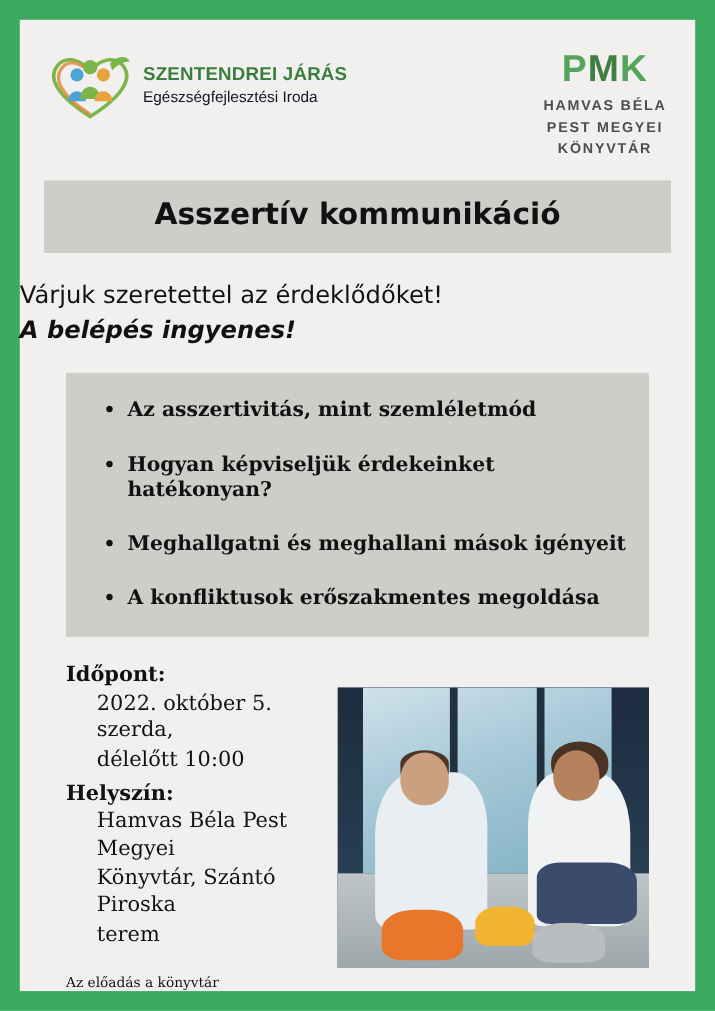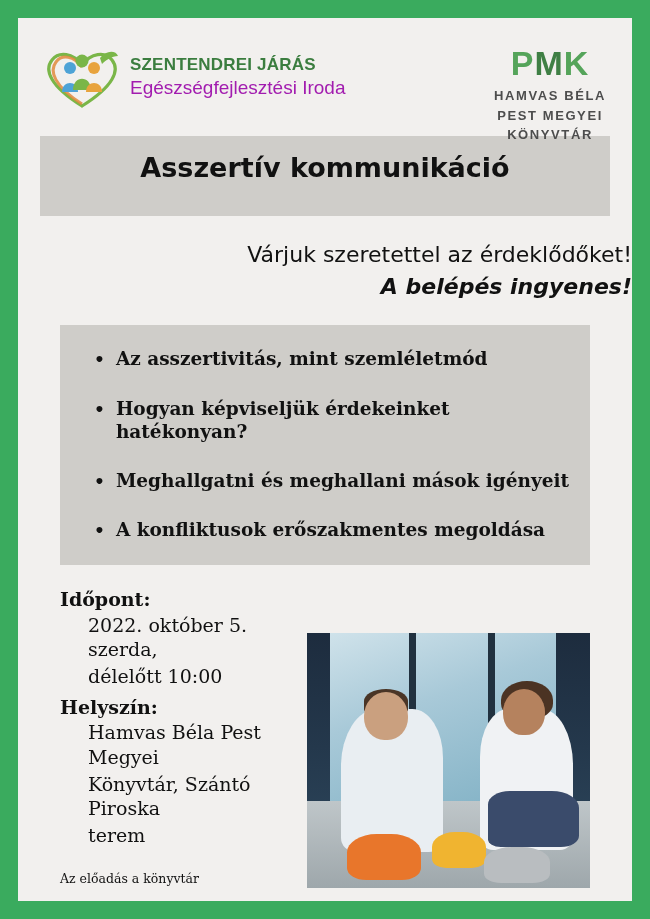--- a/index.html
+++ b/index.html
@@ -19,21 +19,21 @@
     top: 18px;
     width: 614px;
     height: 883px;
     background: #f2f0ee;
     box-sizing: border-box;
   }
 
   
   .header {
     position: relative;
-    height: 118px;
+    height: 146px;
   }
   .logo-left {
     position: absolute;
     left: 22px;
     top: 26px;
     display: flex;
     align-items: center;
   }
   .logo-mark {
     width: 84px;
@@ -45,22 +45,22 @@
     margin-left: 6px;
     line-height: 1.15;
   }
   .logo-title {
     font-size: 17px;
     font-weight: bold;
     color: #3b7d3f;
     letter-spacing: .2px;
   }
   .logo-sub {
-    font-size: 19px;
-    color: #a21caf;
+    font-size: 14px;
+    color: #0f172a;
     margin-top: 2px;
   }
 
   .logo-right {
     position: absolute;
     right: 26px;
     top: 28px;
     text-align: center;
     color: #4f9d55;
   }
@@ -78,42 +78,42 @@
     letter-spacing: 1.6px;
     line-height: 1.5;
     margin-top: 6px;
     color: #4d4d4d;
   }
 
   
   .band {
     background: #cfcdc9;
     margin: 0 22px;
-    padding: 16px 10px 32px;
+    padding: 16px 10px 18px;
     text-align: center;
   }
   .band-title {
     font-family: "DejaVu Sans", sans-serif;
     font-size: 27px;
     font-weight: bold;
     color: #111;
     line-height: 1.2;
   }
   .band-sub {
     font-family: "DejaVu Sans", sans-serif;
     font-size: 23px;
     font-weight: bold;
     color: #111;
     margin-top: 6px;
     line-height: 1.2;
   }
 
   
   .welcome {
-    text-align: right;
+    text-align: left;
     margin-top: 26px;
   }
   .welcome-1 {
     font-family: "DejaVu Sans", sans-serif;
     font-size: 22px;
     color: #111;
   }
   .welcome-2 {
     font-family: "DejaVu Sans", sans-serif;
     font-size: 22px;
@@ -146,21 +146,21 @@
     margin-right: 11px;
     margin-top: 4px;
   }
 
   
   .details {
     position: relative;
     margin: 22px 0 0 0;
     padding: 0 42px;
     display: flex;
-    align-items: flex-end;
+    align-items: center;
     justify-content: space-between;
   }
   .detail-col {
     width: 265px;
   }
   .lbl {
     font-family: "DejaVu Serif", serif;
     font-size: 19px;
     font-weight: bold;
     color: #111;

